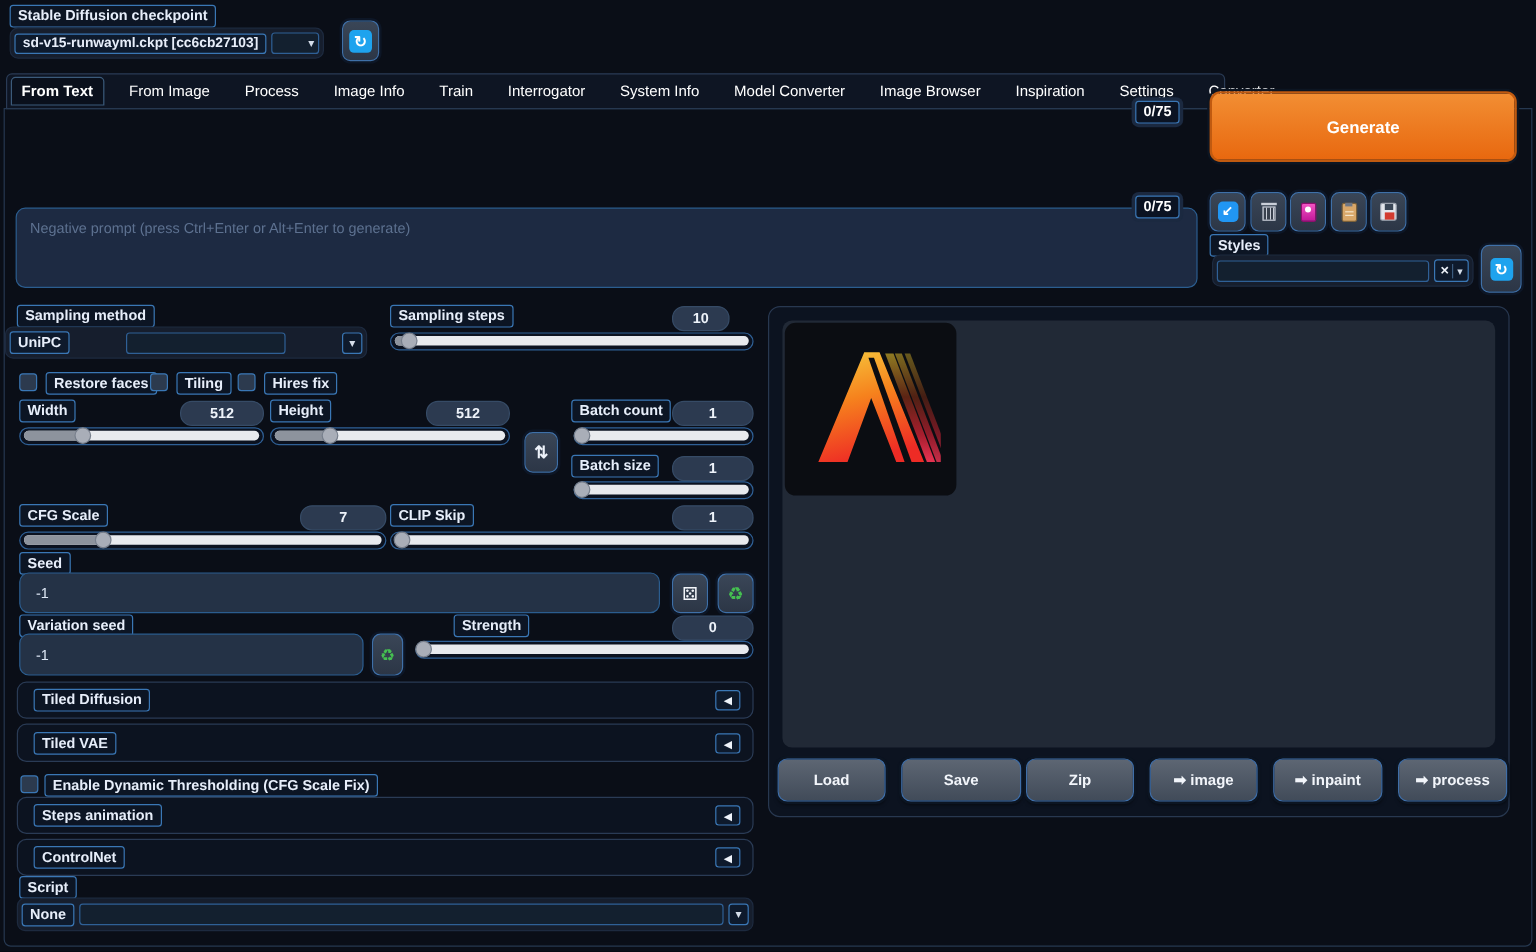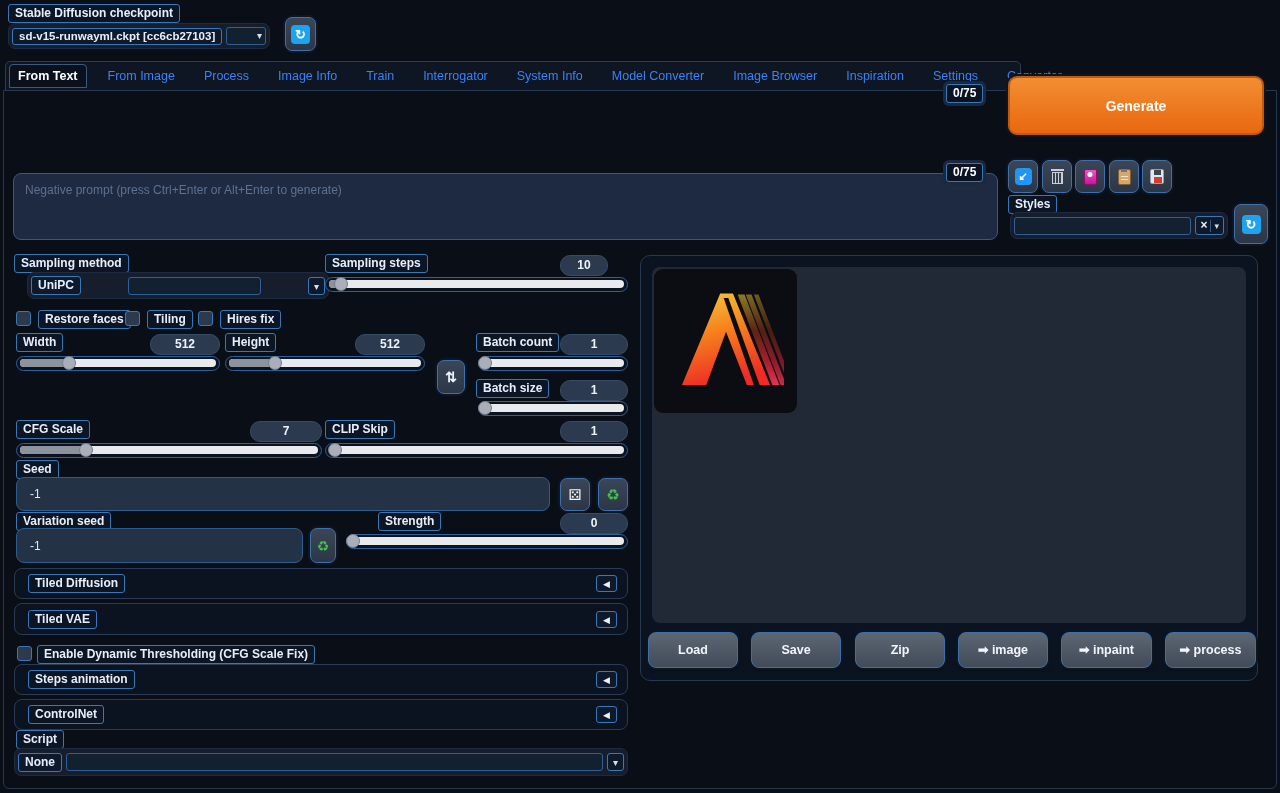--- a/index.html
+++ b/index.html
@@ -49,21 +49,21 @@
   .counter { background:#0b1322; border:1px solid #3a77b5; border-radius:3px; box-shadow:0 0 0 3px #1b2940;
              color:#fff; font-size:12px; font-weight:700; padding:1px 6px 2px; }
   textarea, input[type=text] {
     font-family:"Liberation Sans", sans-serif; outline:none;
   }
   .prompt-ta { width:100%; height:100%; resize:none; background:#1d2a42; border:1px solid #2b5d8f; border-radius:8px;
                color:#cfe0f5; font-size:12px; padding:9px 11px; }
   .prompt-ta::placeholder { color:#5d7190; }
   .seed-input { background:#243246; border:1px solid #2b5d8f; border-radius:8px; color:#dfe9f7; font-size:12px;
                 padding:0 13px; width:100%; height:100%; }
-  .tab { font-size:12.5px; color:#3b82f6; white-space:nowrap; padding:4px 8px; cursor:pointer; }
+  .tab { font-size:12.5px; color:#ffffff; white-space:nowrap; padding:4px 8px; cursor:pointer; }
   .tab.active { color:#fff; font-weight:700; background:#0a101c; border:1px solid #3b5a7a; border-radius:4px 4px 0 0; }
   
   .g-trash { width:13px; height:15px; position:relative; }
   .g-trash .lid { position:absolute; top:0; left:0; right:0; height:2px; background:#c9ced8; }
   .g-trash .body{ position:absolute; top:3px; left:1px; right:1px; bottom:0; border:1px solid #c9ced8;
                   background:repeating-linear-gradient(90deg,#39414e 0 2px,#c9ced8 2px 3px); }
   .g-card { width:13px; height:16px; border-radius:2px; background:linear-gradient(#f153c2,#c2189a);
             border:1px solid #8d0f6e; position:relative; }
   .g-card .dot { position:absolute; top:2px; left:50%; transform:translateX(-50%); width:5px; height:5px;
                  background:#fff; border-radius:50%; }
@@ -152,21 +152,21 @@
       <span style="color:#eef3fa;font-size:12px;font-weight:700;line-height:17px;">×</span>
       <span style="width:1px;height:12px;background:#3a5option;background:#3a5a7d;display:inline-block;"></span>
       <span style="color:#d5deea;font-size:9px;">▾</span>
     </div>
   </div>
   <div class="iconbtn abs" style="left:1234px;top:204px;width:34px;height:40px;">
     <span class="cyanicon">↻</span>
   </div>
 
   <span class="chip abs" style="left:14px;top:254px;">Sampling method</span>
-  <div class="ddwrap abs" style="left:27px;top:272px;width:302px;height:27px;gap:47px;">
+  <div class="ddwrap abs" style="left:4px;top:272px;width:302px;height:27px;gap:47px;">
     <span class="ddvalue">UniPC</span>
     <div class="ddinput"></div>
     <span class="ddarrow">▾</span>
   </div>
 
   <span class="chip abs" style="left:325px;top:254px;">Sampling steps</span>
   <div class="pill abs" style="left:560px;top:255px;width:48px;">10</div>
   <div class="slider abs" style="left:325px;top:277px;width:303px;">
     <div class="track">
         <div class="fill" style="width: 4%;"></div>
@@ -314,19 +314,19 @@
       </defs>
       <polygon points="74,10 78,10 108,88 104,88" fill="url(#lgT)" opacity="0.7"></polygon>
       <polygon points="67,10 72,10 102,88 97,88" fill="url(#lgT)" opacity="0.85"></polygon>
       <polygon points="60,10 66,10 96,88 90,88" fill="url(#lgT)"></polygon>
       <path fill="url(#lgA)" fill-rule="evenodd" d="M12,88 L45,9 L56,9 L88,88 L68,88 L50,42 L33,88 Z"></path>
       <polygon points="48,13 52,13 79,88 74,88" fill="#0b0d12"></polygon>
     </svg>
   </div>
 
   <div class="graybtn abs" style="left:648px;top:632px;width:90px;height:36px;line-height:34px;">Load</div>
-  <div class="graybtn abs" style="left:751px;top:632px;width:90px;height:36px;line-height:34px;">Save</div>
+  <div class="graybtn abs" style="left:751px;top:632px;width:100px;height:36px;line-height:34px;">Save</div>
   <div class="graybtn abs" style="left:855px;top:632px;width:90px;height:36px;line-height:34px;">Zip</div>
   <div class="graybtn abs" style="left:958px;top:632px;width:90px;height:36px;line-height:34px;">➡ image</div>
   <div class="graybtn abs" style="left:1061px;top:632px;width:91px;height:36px;line-height:34px;">➡ inpaint</div>
   <div class="graybtn abs" style="left:1165px;top:632px;width:91px;height:36px;line-height:34px;">➡ process</div>
 
 </div>
 
 </body></html>

